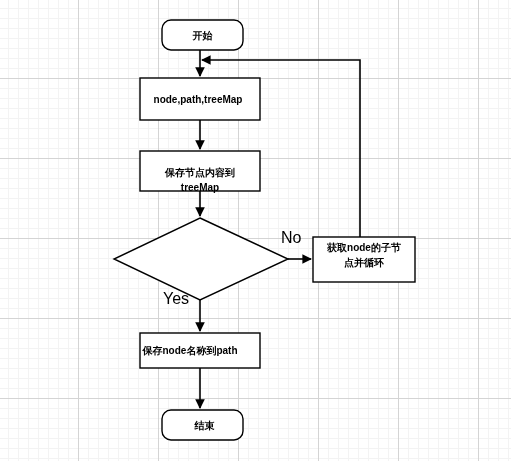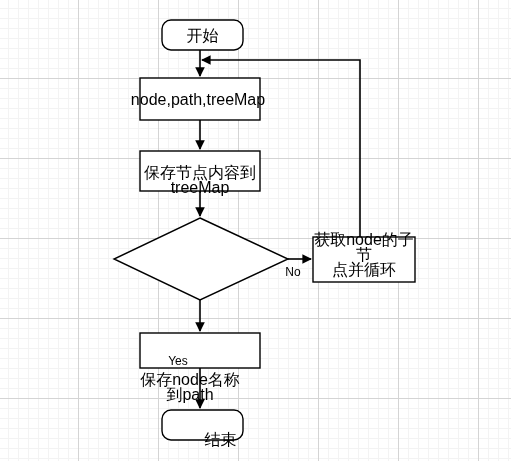--- a/index.html
+++ b/index.html
@@ -40,33 +40,32 @@
     width: 511px;
     height: 461px;
   }
   .node-label {
     position: absolute;
     display: flex;
     align-items: center;
     justify-content: center;
     text-align: center;
     color: #000000;
-    font-size: 16px;
+    font-size: 10px;
     line-height: 15px;
     white-space: pre-line;
     pointer-events: none;
+    font-weight: bold;
   }
   .edge-label {
     position: absolute;
     color: #000000;
-    font-size: 12px;
+    font-size: 16px;
     line-height: 14px;
-    text-align: center;
     pointer-events: none;
-    margin-top: 34px;
   }
 </style>
 </head>
 <body>
 
 <div id="canvas">
 
   <svg id="diagram" viewBox="0 0 511 461">
     <defs>
       <marker id="arrow" viewBox="0 0 10 10" refX="9" refY="5" markerWidth="6" markerHeight="6" orient="auto-start-reverse">
@@ -107,21 +106,21 @@
 
   <div class="node-label" style="left:140px; top:78px; width:116px; height:42px;">node,path,treeMap</div>
 
   <div class="node-label" style="left:140px; top:160px; width:120px; height:40px;">保存节点内容到
 treeMap</div>
 
 
   <div class="node-label" style="left:313px; top:237px; width:102px; height:35px;">获取node的子节
 点并循环</div>
 
-  <div class="node-label" style="left:140px; top:333px; width:100px; height:35px;margin-top:36px;">保存node名称到path</div>
+  <div class="node-label" style="left:140px; top:333px; width:100px; height:35px;">保存node名称到path</div>
 
-  <div class="node-label" style="left:162px; top:424px; width:85px; height:30px;margin-left:16px;">结束</div>
+  <div class="node-label" style="left:162px; top:410px; width:85px; height:30px;">结束</div>
 
   <div class="edge-label" style="left:281px; top:231px; width:24px;">No</div>
 
-  <div class="edge-label" style="left:163px; top:320px; width:30px;">Yes</div>
+  <div class="edge-label" style="left:163px; top:292px; width:30px;">Yes</div>
 
 </div>
 
 </body></html>

